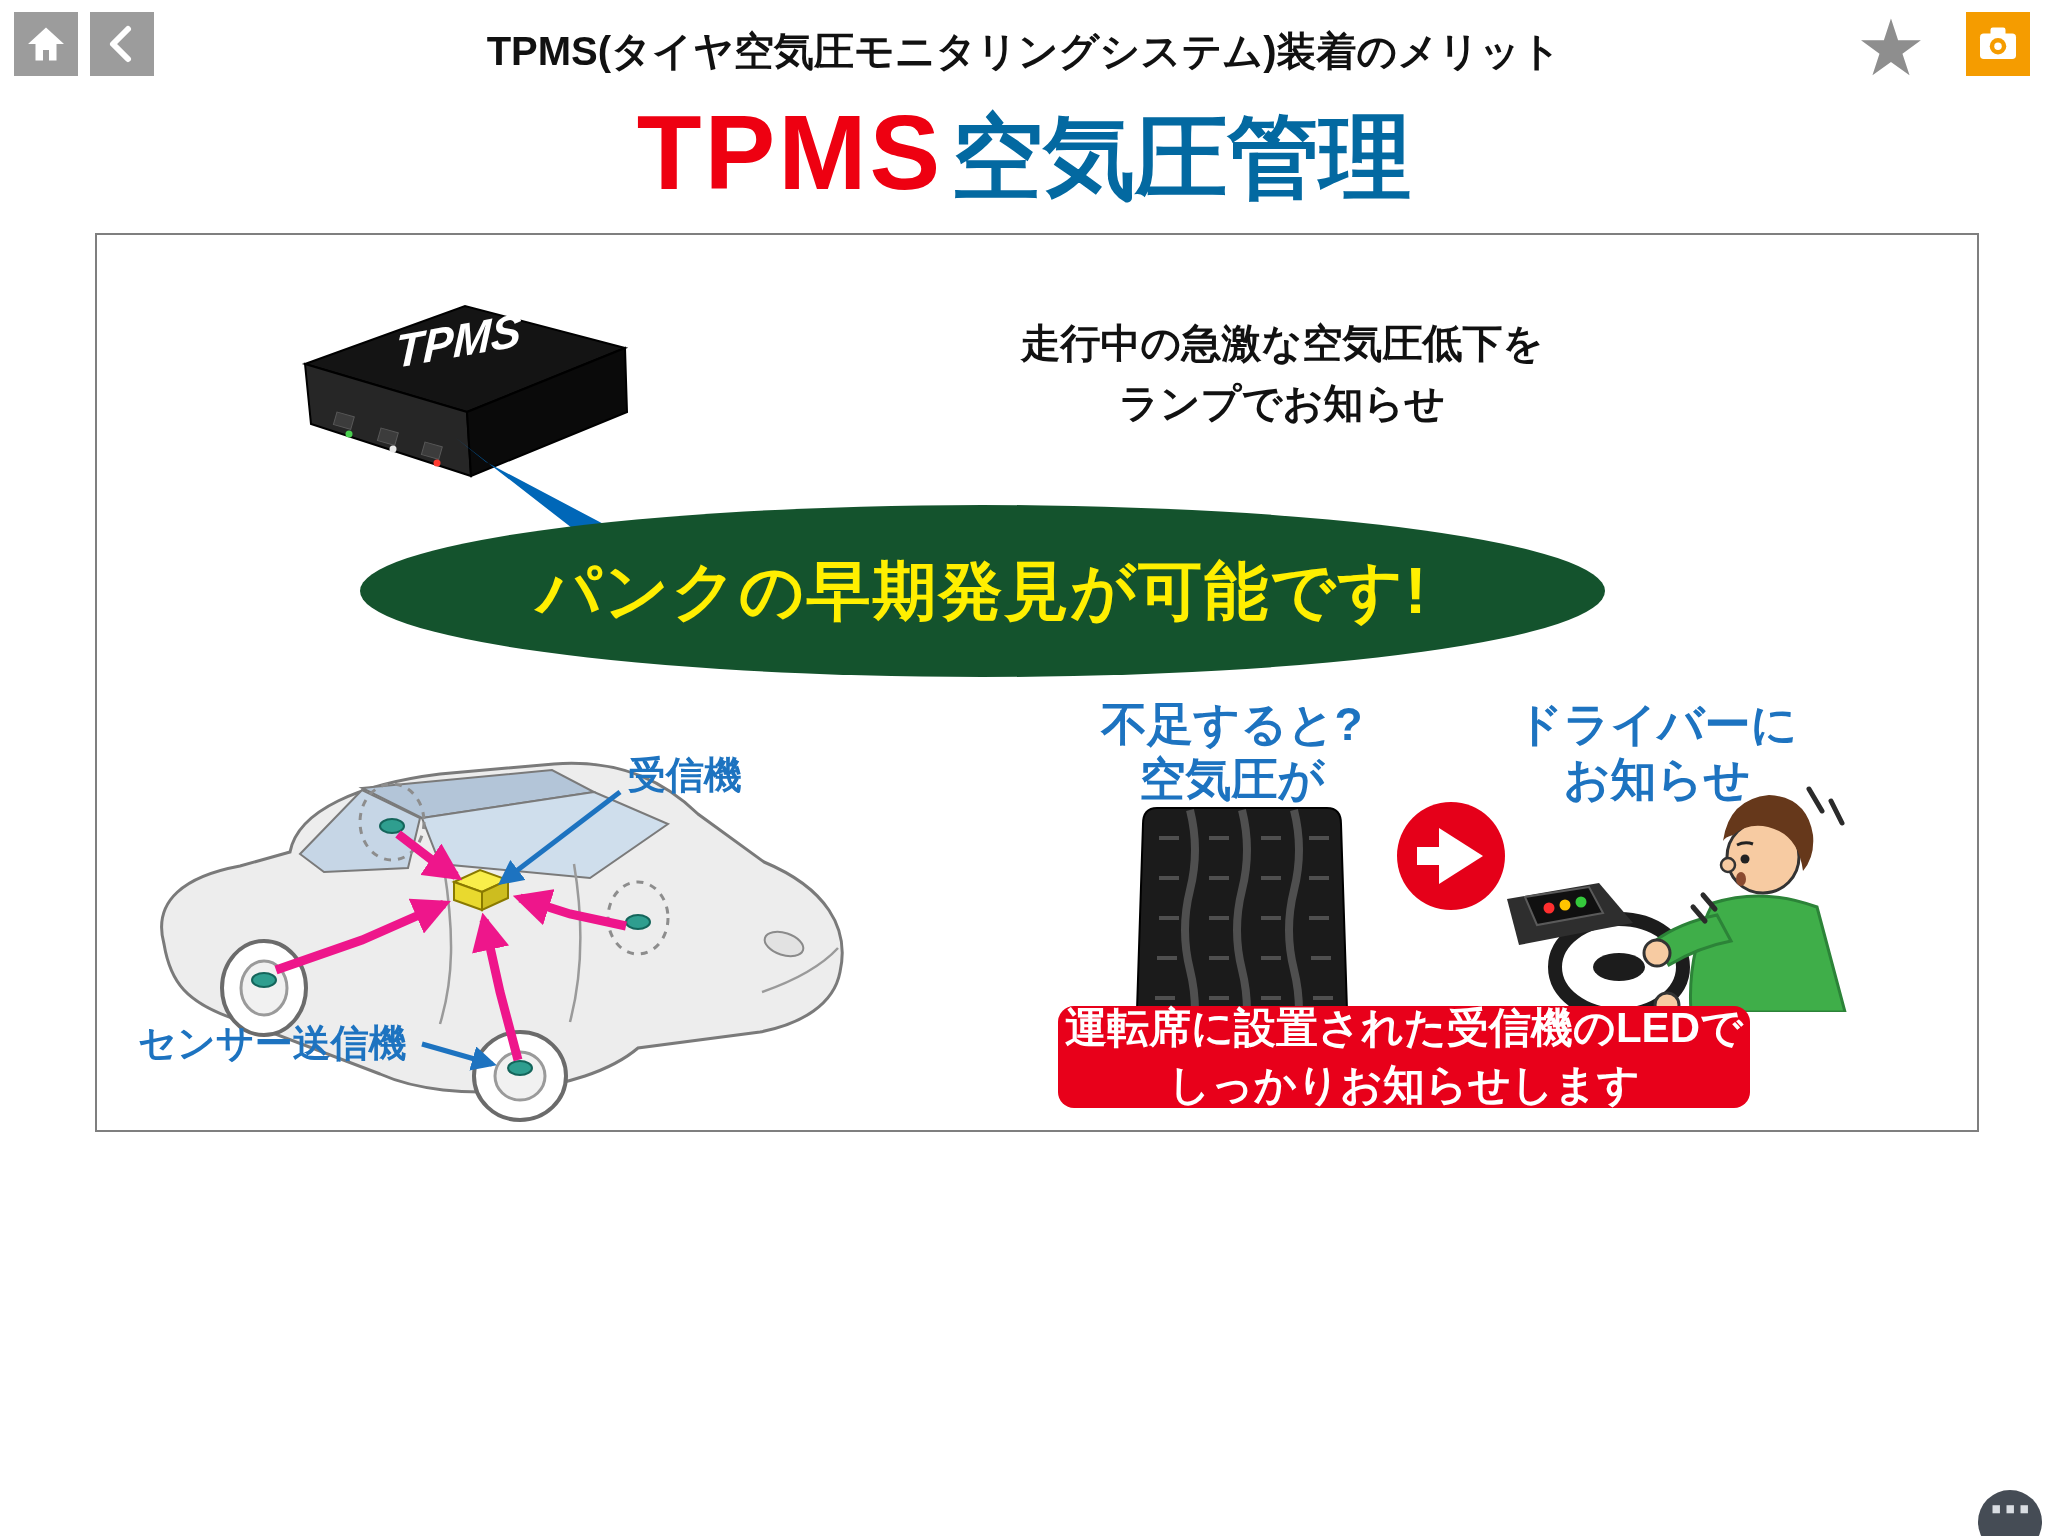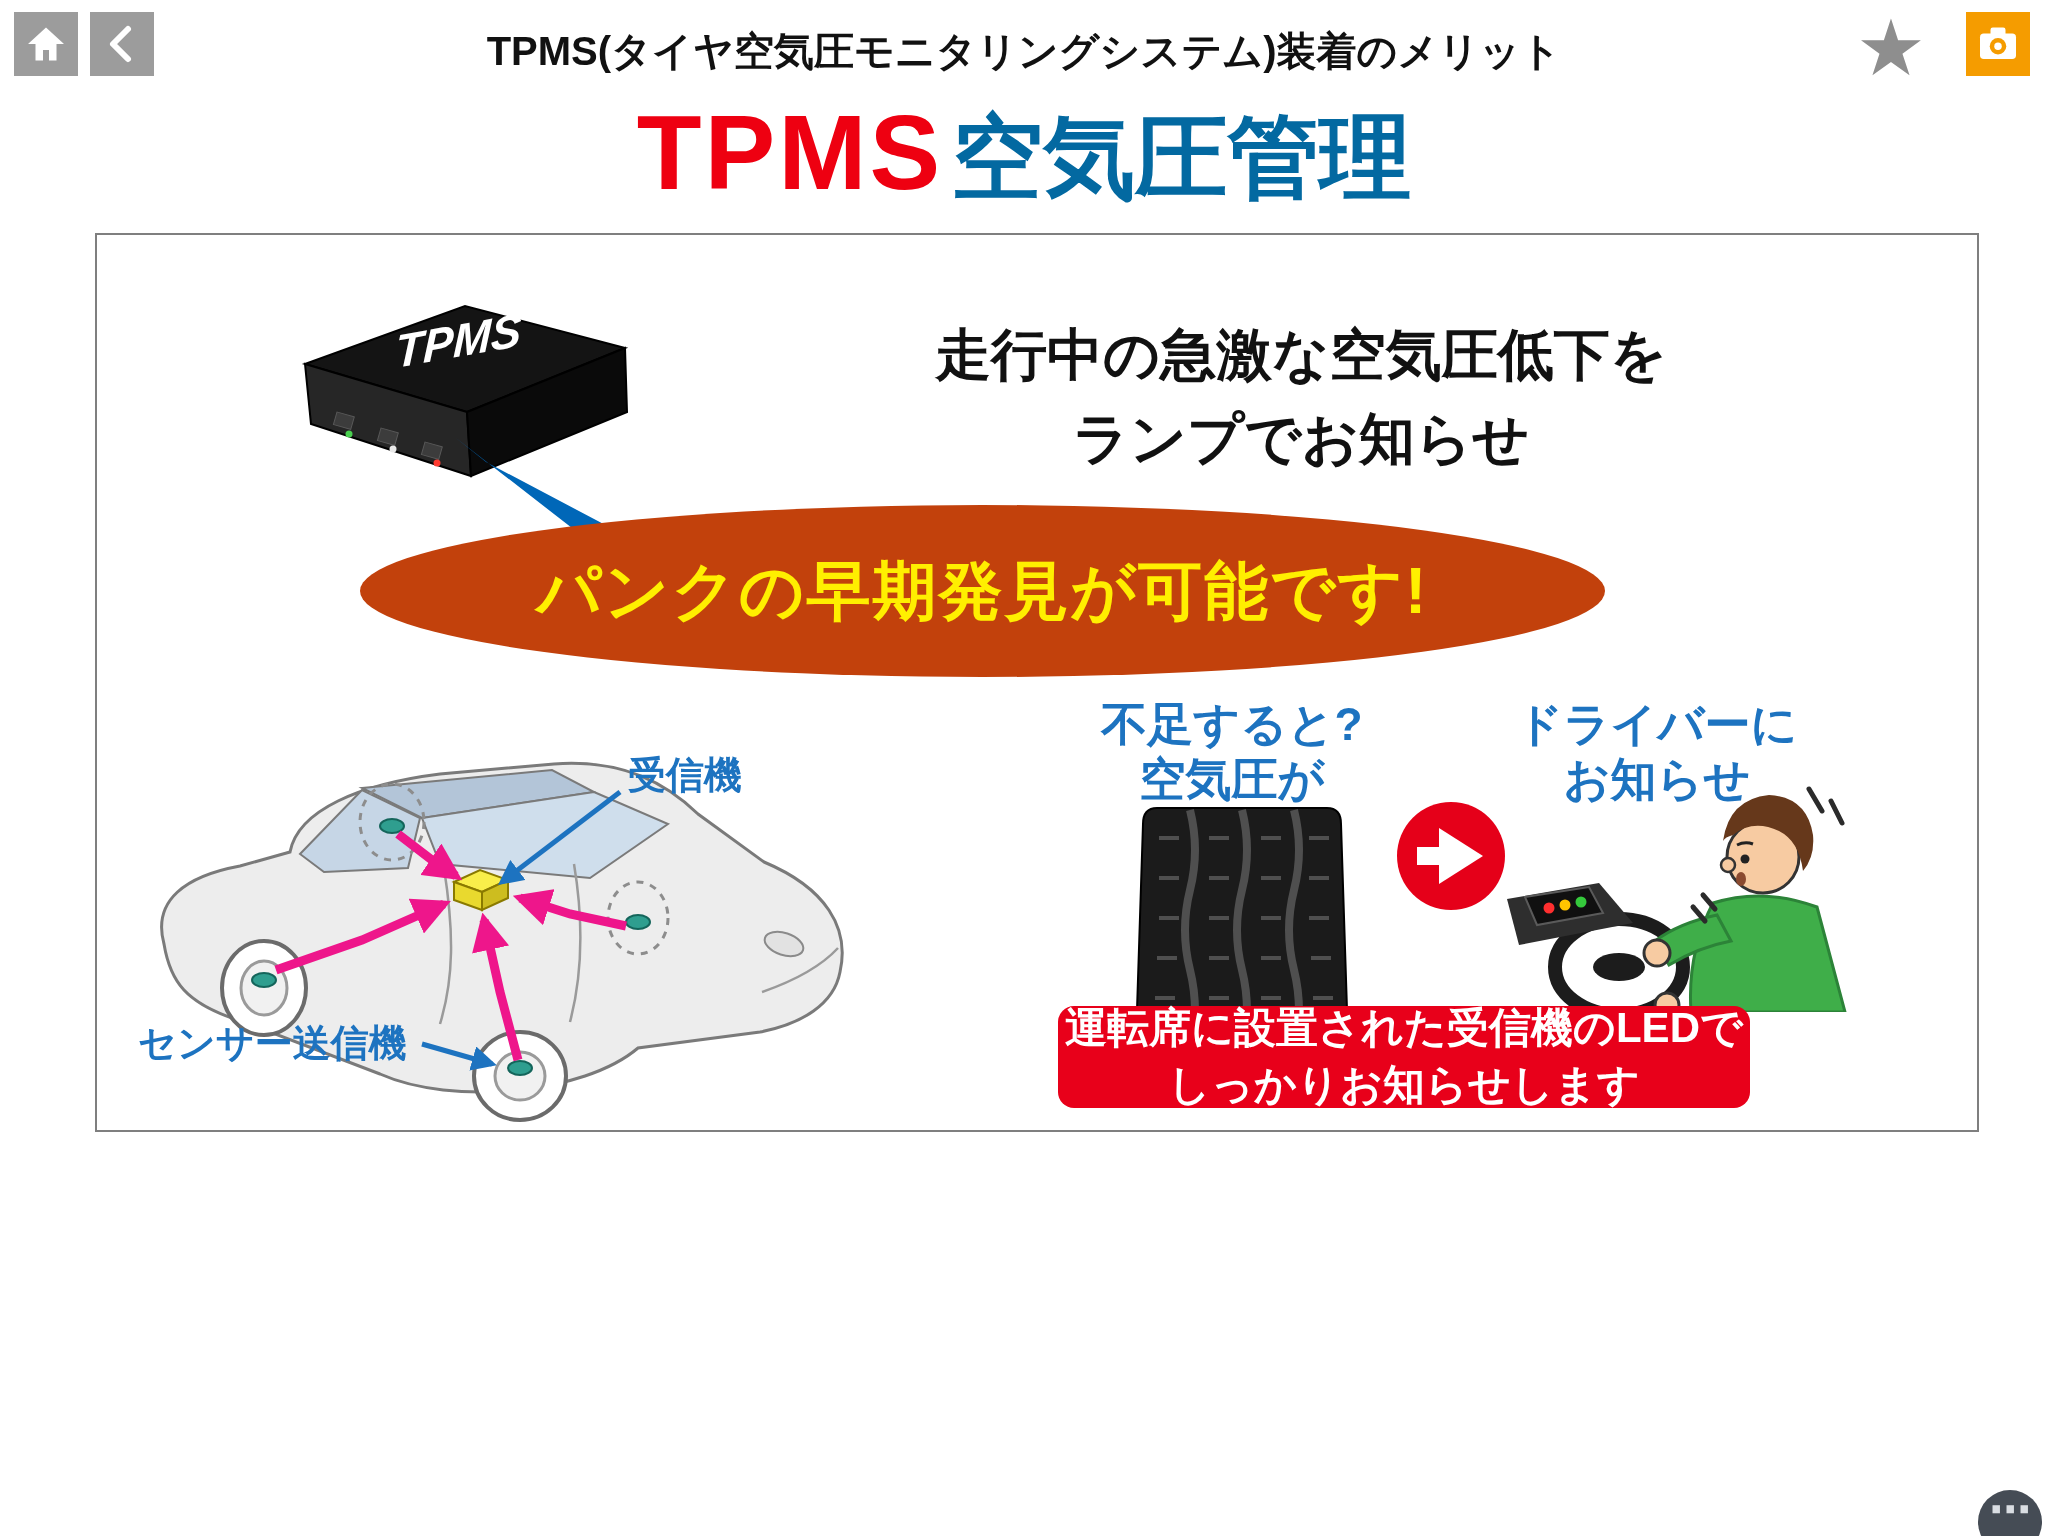--- a/index.html
+++ b/index.html
@@ -24,24 +24,24 @@
   .heading{position:absolute;left:0;top:92px;width:100%;display:flex;justify-content:center;
     align-items:baseline;gap:8px;}
   .h-tpms{font-size:106px;font-weight:900;color:#ee0011;letter-spacing:3px;}
   .h-mid{font-size:58px;font-weight:900;color:#111;}
   .h-tail{font-size:92px;font-weight:900;color:#0369a1;}
 
   
   .panel{position:absolute;left:95px;top:233px;width:1880px;height:895px;
     border:2px solid #7f7f7f;background:#fff;}
 
-  .lead{position:absolute;left:744px;top:78px;width:920px;text-align:center;
-    font-size:56px;font-weight:900;color:#111;line-height:1.5;}
-
-  .bubble{position:absolute;left:263px;top:270px;width:1245px;height:172px;background:#c2410c;
+  .lead{position:absolute;left:725px;top:78px;width:920px;text-align:center;
+    font-size:40px;font-weight:900;color:#111;line-height:1.5;}
+
+  .bubble{position:absolute;left:263px;top:270px;width:1245px;height:172px;background:#14532d;
     border-radius:50%;display:flex;align-items:center;justify-content:center;}
   .bubble-text{color:#ffef00;font-size:64px;font-weight:900;letter-spacing:2px;}
 
   .blue-note{position:absolute;text-align:center;color:#1d73c0;font-size:46px;font-weight:900;line-height:1.2;}
   .note-q{left:965px;top:462px;width:340px;}
   .note-d{left:1395px;top:462px;width:330px;}
 
   .footer-note{position:absolute;left:961px;top:771px;width:692px;height:102px;background:#e8001a;
     border-radius:16px;color:#fff;text-align:center;font-size:42px;font-weight:900;
     display:flex;flex-direction:column;justify-content:center;line-height:1.35;}

